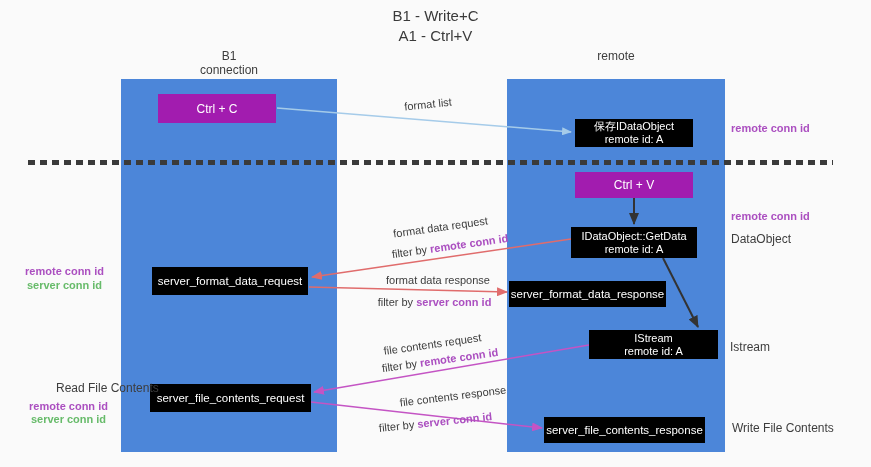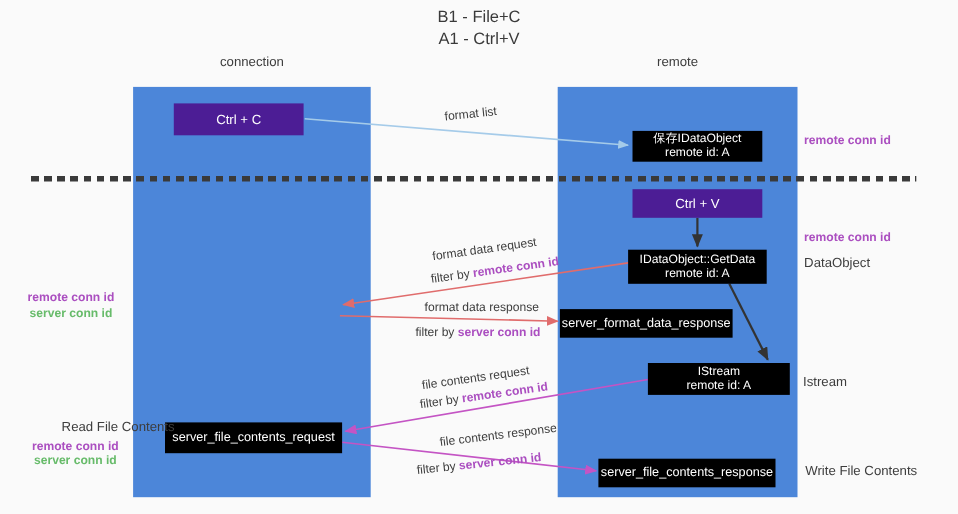--- a/index.html
+++ b/index.html
@@ -6,21 +6,21 @@
   .canvas {
     position:relative; width:871px; height:467px; overflow:hidden;
     background:#fafafa; font-family:"Liberation Sans", sans-serif; color:#3d3d3d;
   }
   .abs { position:absolute; }
   .title { top:6px; left:0; width:871px; text-align:center; font-size:15px; line-height:20px; color:#3a3a3a; }
   .col-header { text-align:center; font-size:12px; line-height:14px; color:#3d3d3d; }
   .column { background:#4c86d9; }
   .box { display:flex; flex-direction:column; align-items:center; justify-content:center;
          color:#fff; text-align:center; }
-  .green  { background:#4c1d95; }
+  .green  { background:#a21caf; }
   .orange { background:#000000; }
   .fs12 { font-size:12px; }
   .fs115 { font-size:11.5px; }
   .two-line { font-size:11px; line-height:13px; }
   .dashed-line { left:28px; top:160px; width:805px; height:5px;
     background:repeating-linear-gradient(to right,#3a3a3a 0 7px,transparent 7px 12px); }
   .flabel { font-size:11px; color:#3d3d3d; text-align:center; white-space:nowrap; }
   .rot6 { transform:rotate(-6deg); }
   .rot7 { transform:rotate(-7deg); }
   .rot8 { transform:rotate(-8deg); }
@@ -30,25 +30,26 @@
   .side-sm { font-size:11px; white-space:nowrap; }
   .ctr { text-align:center; }
   svg.overlay { position:absolute; left:0; top:0; pointer-events:none; }
 </style>
 </head>
 <body>
 
 <div class="canvas">
 
   <div class="abs title">
-    <div>B1 - File+C</div>
+    <div>B1 - Write+C</div>
     <div>A1 - Ctrl+V</div>
   </div>
 
   <div class="abs col-header" style="left:121px; top:49px; width:216px;">
+    <div>B1</div>
     <div>connection</div>
   </div>
   <div class="abs col-header" style="left:507px; top:49px; width:218px;">
     <div>remote</div>
   </div>
 
   <div class="abs column" style="left:121px; top:79px; width:216px; height:373px;"></div>
   <div class="abs column" style="left:507px; top:79px; width:218px; height:373px;"></div>
 
   <div class="abs dashed-line"></div>
@@ -88,20 +89,23 @@
 
   <div class="abs box green fs12" style="left:575px; top:172px; width:118px; height:26px;">
     <span>Ctrl + V</span>
   </div>
 
   <div class="abs box orange two-line" style="left:571px; top:227px; width:126px; height:31px;align-items:center;">
     <span>IDataObject::GetData</span>
     <span>remote id: A</span>
   </div>
 
+  <div class="abs box orange fs115" style="left:152px; top:267px; width:156px; height:28px;">
+    <span>server_format_data_request</span>
+  </div>
 
   <div class="abs box orange fs115" style="left:509px; top:281px; width:157px; height:26px;">
     <span>server_format_data_response</span>
   </div>
 
   <div class="abs box orange two-line" style="left:589px; top:330px; width:129px; height:29px;">
     <span>IStream</span>
     <span>remote id: A</span>
   </div>
 

